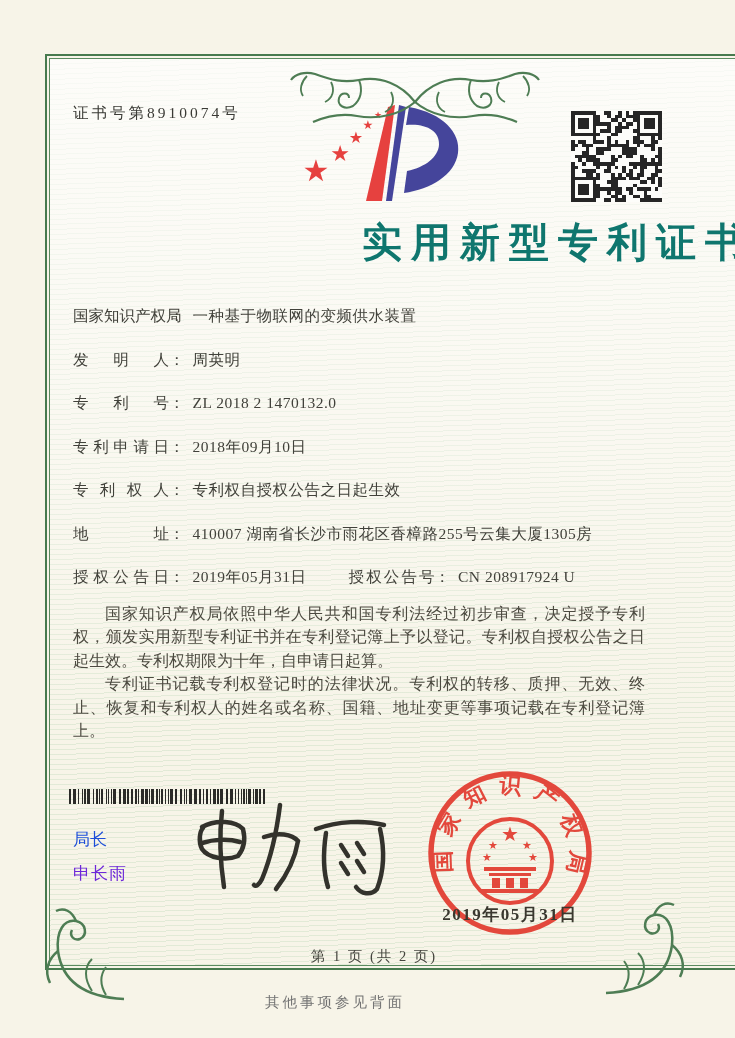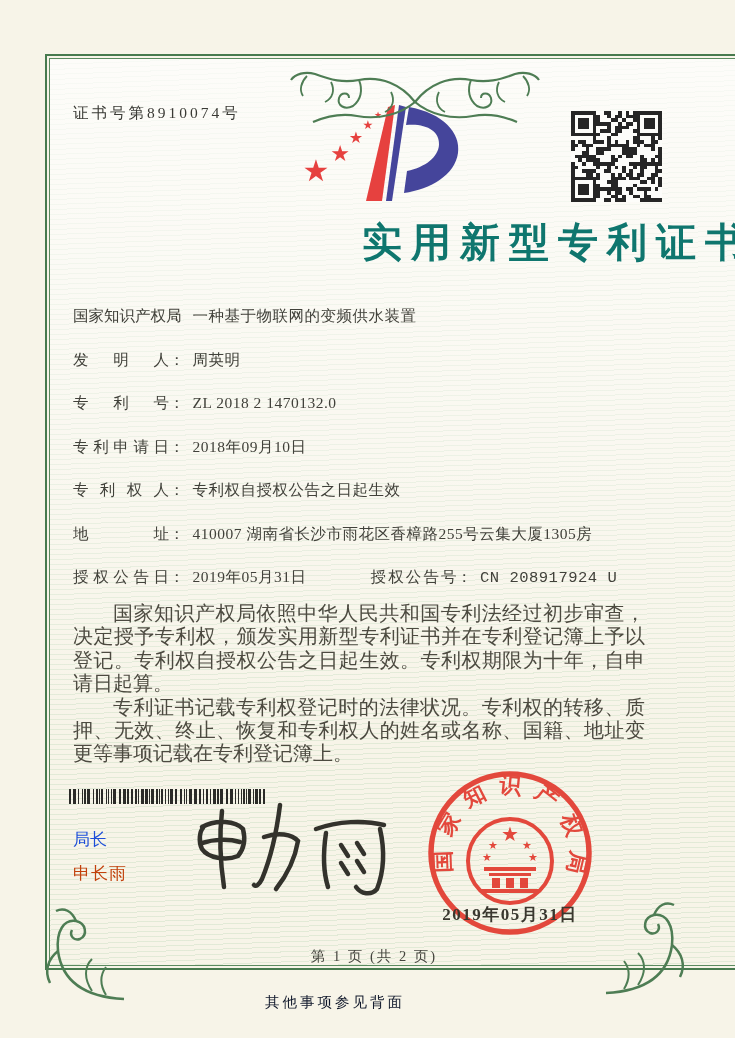--- a/index.html
+++ b/index.html
@@ -51,51 +51,51 @@
 
   
   .fields { position:absolute; left:23px; top:247px; width:575px; font-size:15.5px; color:#41413a; }
   .frow { height:43.5px; white-space:nowrap; }
   .flabel {
     display:inline-block; width:96px; text-align:justify; text-align-last:justify;
     vertical-align:top;
   }
   .fcolon { display:inline-block; margin-right:8px; }
   .fvalue { letter-spacing:.5px; }
-  .fpair2 { margin-left:64px;font-family:Liberation Mono, monospace; }
+  .fpair2 { margin-left:42px; }
   .fpair2 .flabel { width:86px; }
 
   
   .paras {
     position:absolute; left:23px; top:543px; width:572px;
-    font-size:20px; line-height:23.4px; color:#4c4a40;
+    font-size:16px; line-height:23.4px; color:#4c4a40;
     text-align:justify;
   }
   .paras p { text-indent:2em; }
 
   
   .barcode { position:absolute; left:19px; top:730px; width:197px; height:15px; }
   .signer-title { position:absolute; left:23px; top:769px; font-size:17px; color:#1d4ed8; }
-  .signer-name  { position:absolute; left:23px; top:803px; font-size:17px; color:#c2410c; letter-spacing:1px; }
+  .signer-name  { position:absolute; left:23px; top:803px; font-size:17px; color:#6d28d9; letter-spacing:1px; }
   .signature { position:absolute; left:138px; top:736px; width:210px; height:112px; }
 
   .seal { position:absolute; left:371px; top:710px; width:178px; height:178px; }
   .seal svg { position:absolute; inset:0; opacity:.92; }
   .seal-date {
     position:absolute; left:-4px; top:134px; width:186px; text-align:center;
     font-size:17px; color:#3a382f; letter-spacing:1.5px; font-weight:600;
   }
 
   .page-num {
     position:absolute; left:0; right:56px; top:888px; text-align:center;
     font-size:14.5px; color:#45453e; letter-spacing:2px;
   }
   .back-note {
     position:absolute; left:265px; top:993px;
-    font-size:14.5px; color:#0f172a; letter-spacing:3px;
+    font-size:14.5px; color:#737373; letter-spacing:3px;
   }
 </style>
 </head>
 <body>
 
 <div class="page">
 
   <div class="frame">
     <div class="frame-inner">
       <div class="guilloche"></div>

